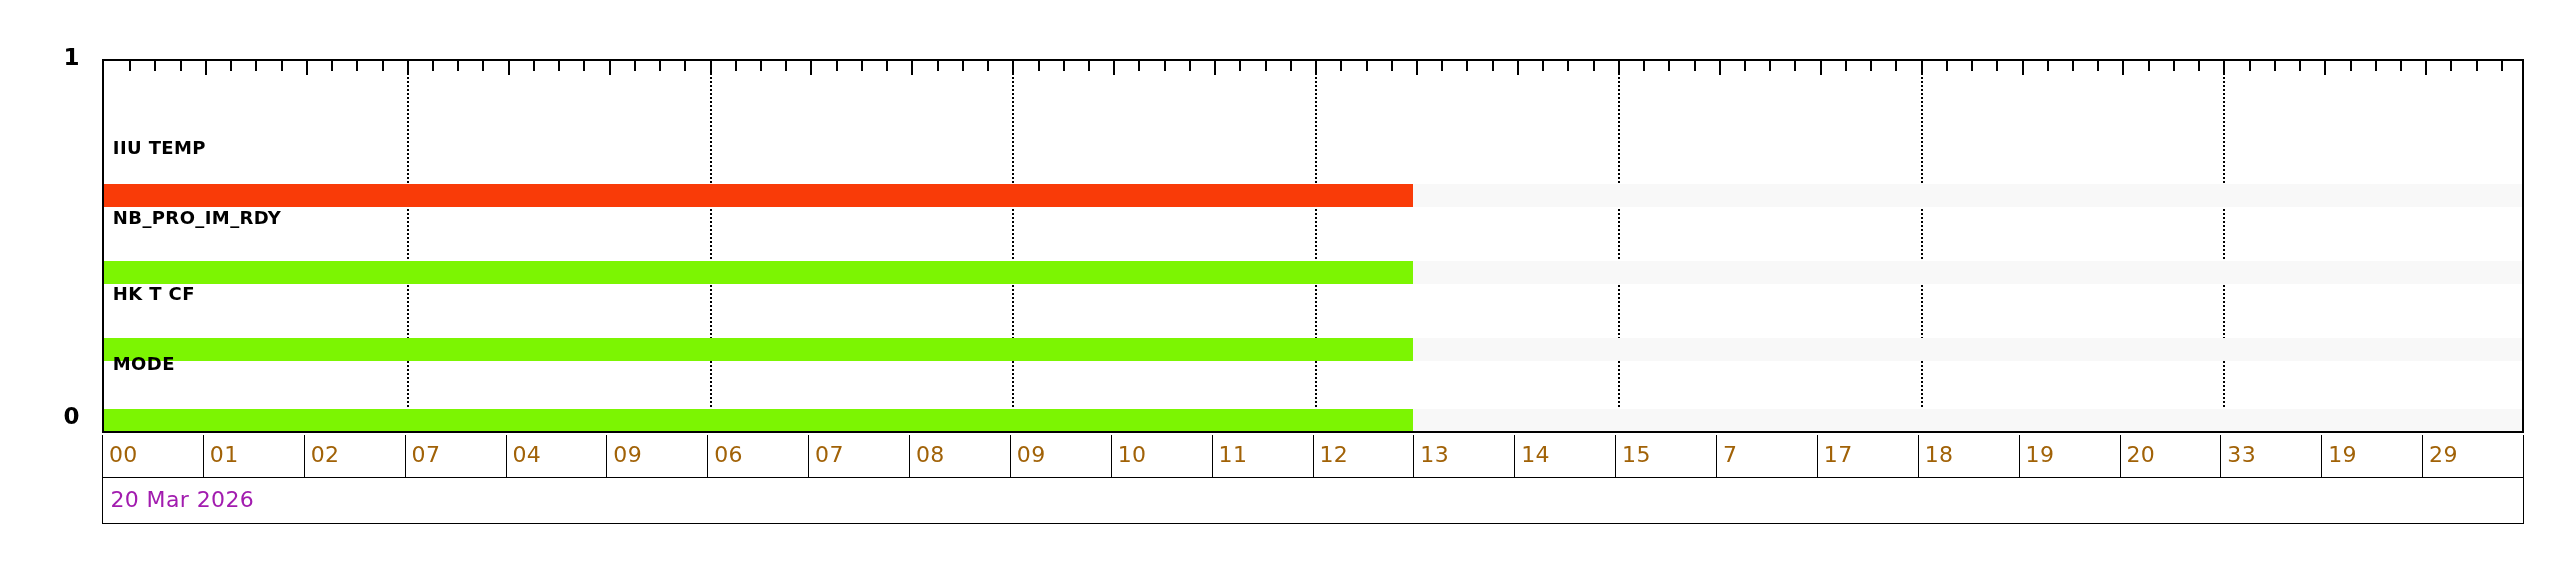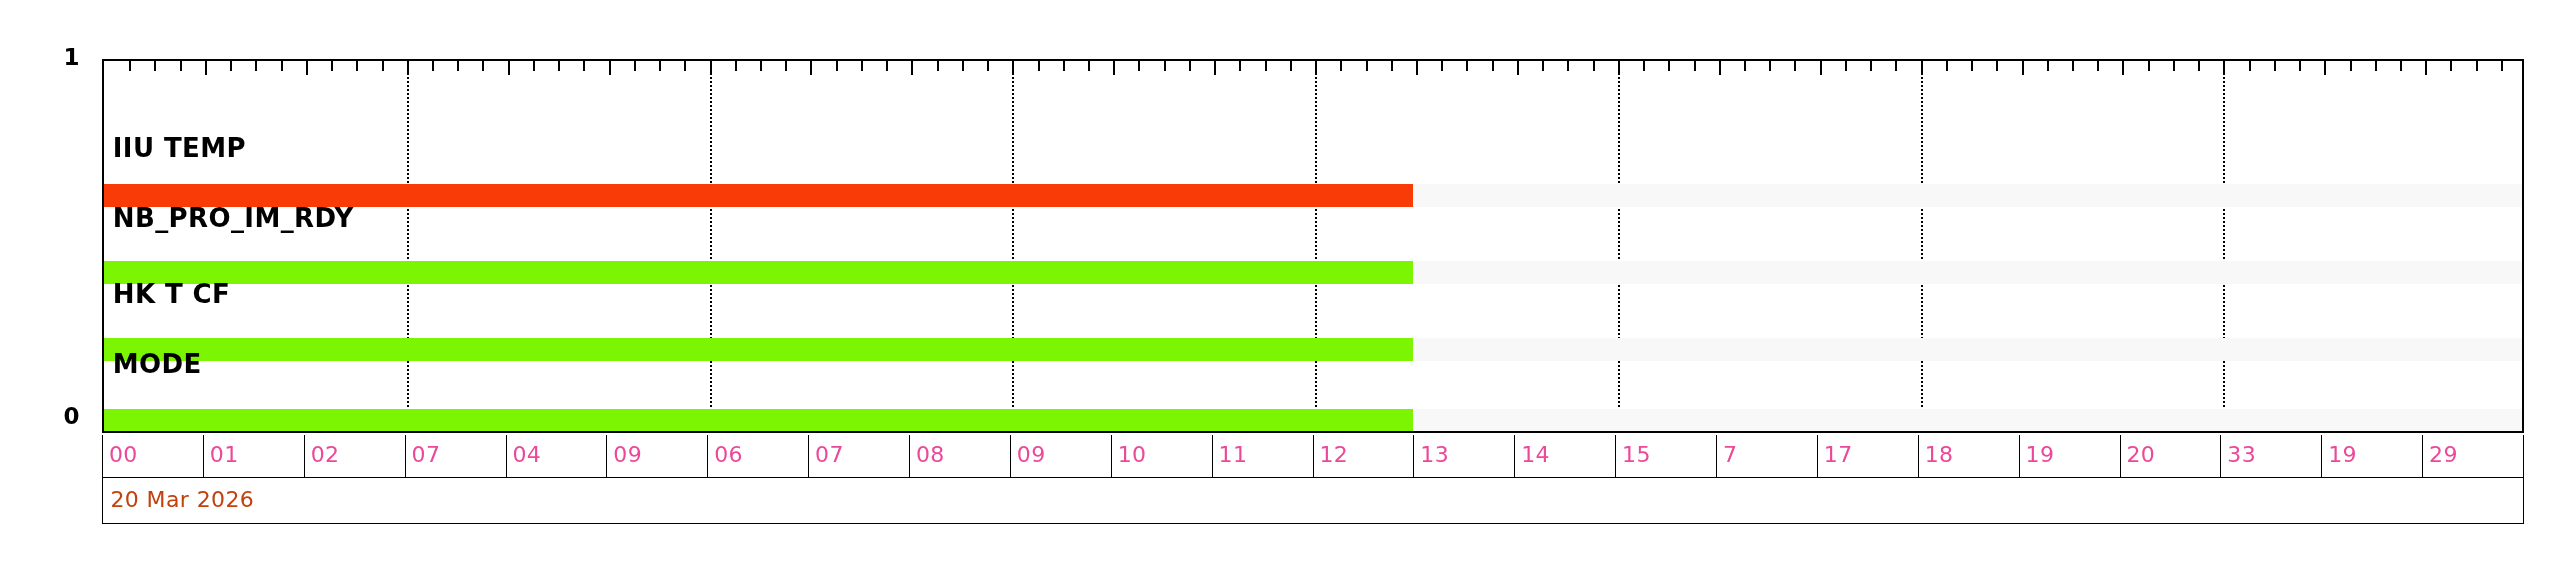--- a/index.html
+++ b/index.html
@@ -52,21 +52,21 @@
   .tick.top{top:0;height:9.6px;}
   .tick.bot{bottom:0;height:9.6px;}
   .tick.major.top{height:14px;}
   .tick.major.bot{height:14px;}
 
   
   .row{position:absolute;left:0;right:0;}
   .row-label{
     position:absolute;
     left:8.8px;
-    font-size:26px;
+    font-size:18px;
     line-height:22px;
     color:#000;
     white-space:nowrap;
     font-weight:600;
     letter-spacing:0.4px;
   }
   .bar{
     position:absolute;
     left:0;
     height:23px;
@@ -94,40 +94,40 @@
     border-right:1.5px solid #000;
     position:relative;
     background:#fff;
   }
   .hcell:last-child{border-right:none;}
   .hcell span{
     position:absolute;
     left:5.9px; top:8px;
     font-size:22px;
     line-height:23.6px;
-    color:#ec4899;
+    color:#a16207;
     letter-spacing:0.4px;
   }
 
   
   #datestrip{
     position:absolute;
     left:102px; top:478px;
     width:2422px; height:46px;
     box-sizing:border-box;
     border:1.5px solid #000;
     border-top:none;
     background:#fff;
   }
   #datestrip span{
     position:absolute;
     left:7.4px; top:10.3px;
     font-size:22px;
     line-height:23.6px;
-    color:#c2410c;
+    color:#a21caf;
     letter-spacing:0.4px;
   }
 </style>
 </head>
 <body>
 
 <div id="root">
 
   <div class="ylab" id="ylab-1">1</div>
   <div class="ylab" id="ylab-0">0</div>

